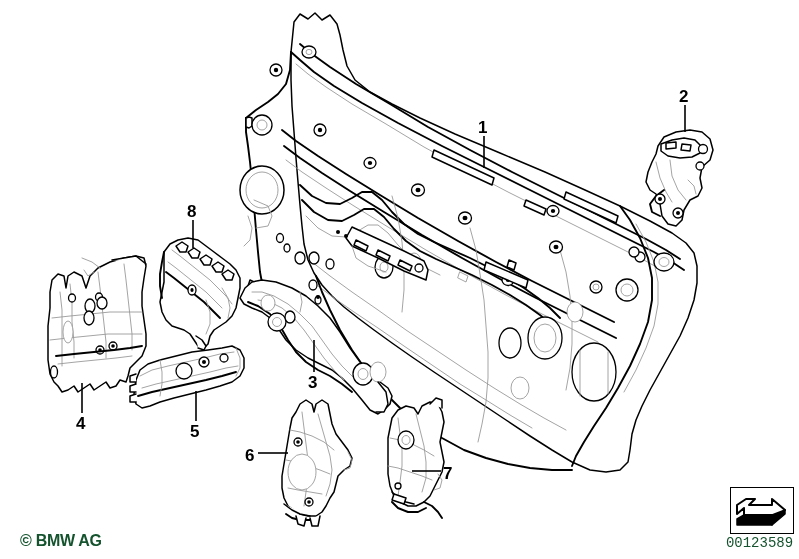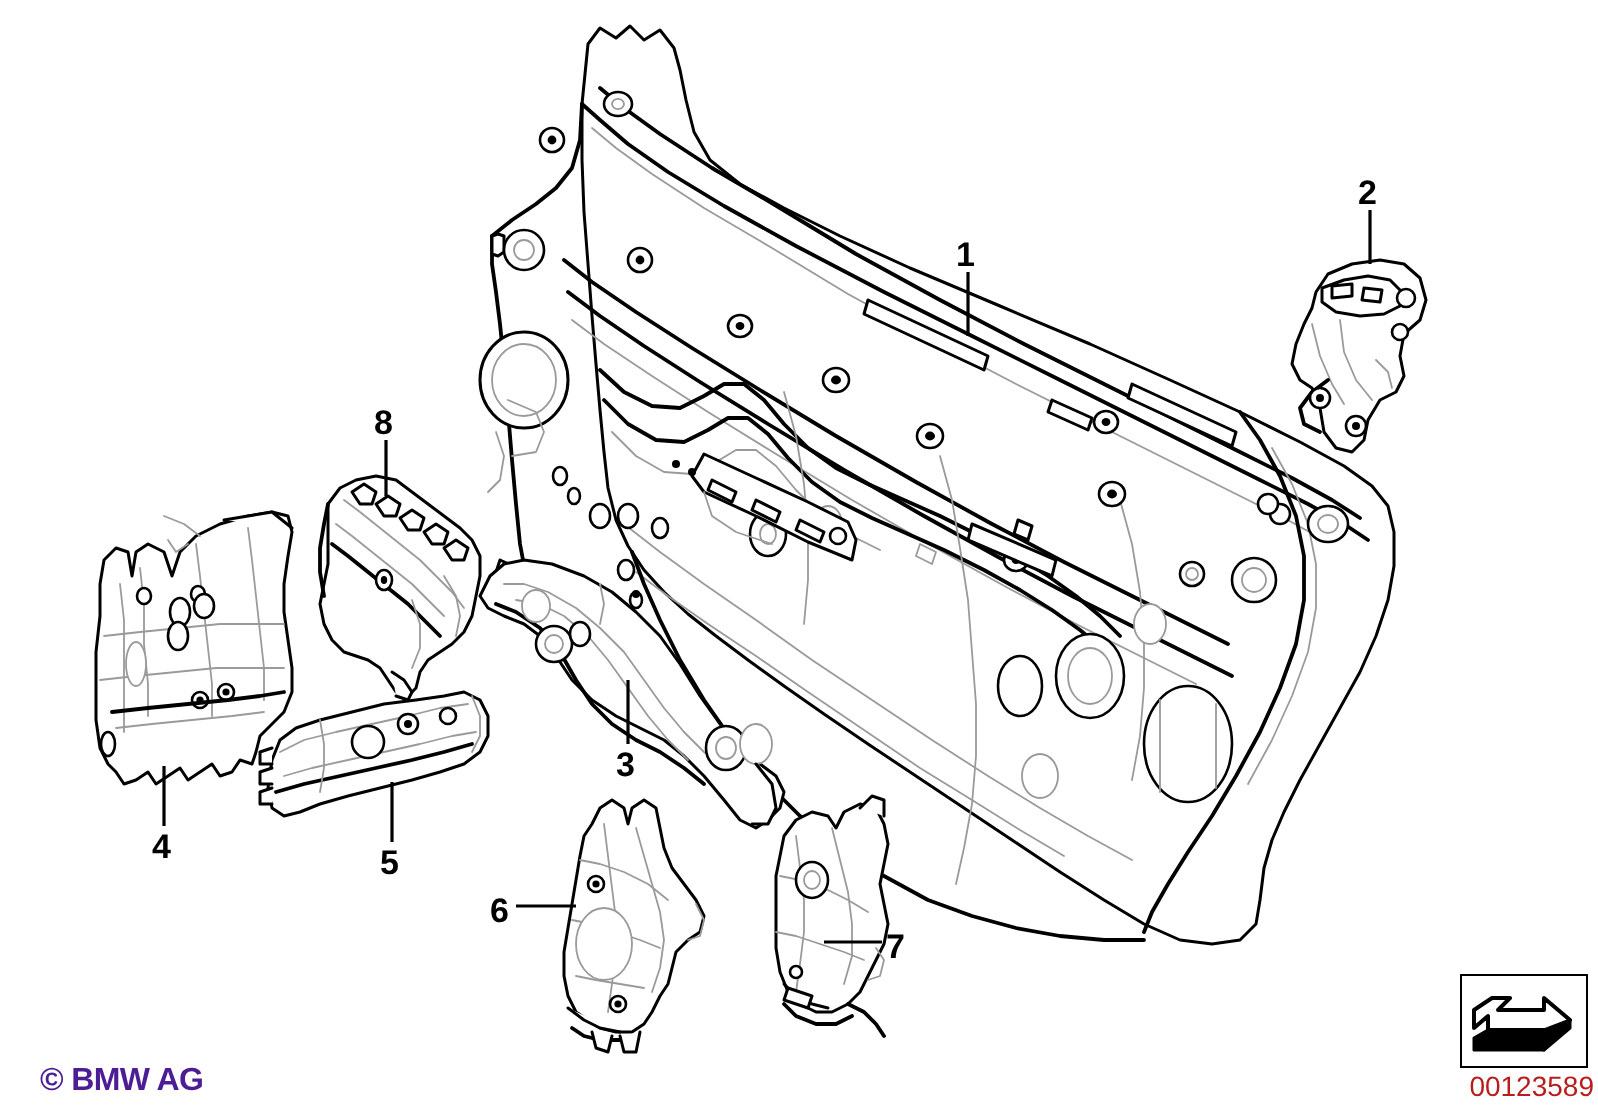--- a/index.html
+++ b/index.html
@@ -34,31 +34,31 @@
     user-select: none;
   }
   #copyright {
     position: absolute;
     left: 20px;
     top: 532px;
     font-family: "Liberation Sans", sans-serif;
     font-weight: bold;
     font-size: 16px;
     letter-spacing: -0.3px;
-    color: #4c1d95;
+    color: #14532d;
   }
   #diagram-number {
     position: absolute;
     left: 722px;
     top: 535px;
     width: 75px;
-    text-align: right;
-    font-family: Liberation Sans, sans-serif;
+    text-align: center;
+    font-family: Liberation Mono, monospace;
     font-size: 14px;
-    color: #b91c1c;
+    color: #14532d;
   }
   #orientation-box {
     position: absolute;
     left: 730px;
     top: 487px;
     width: 62px;
     height: 45px;
     border: 1px solid #000000;
     background: #ffffff;
   }

